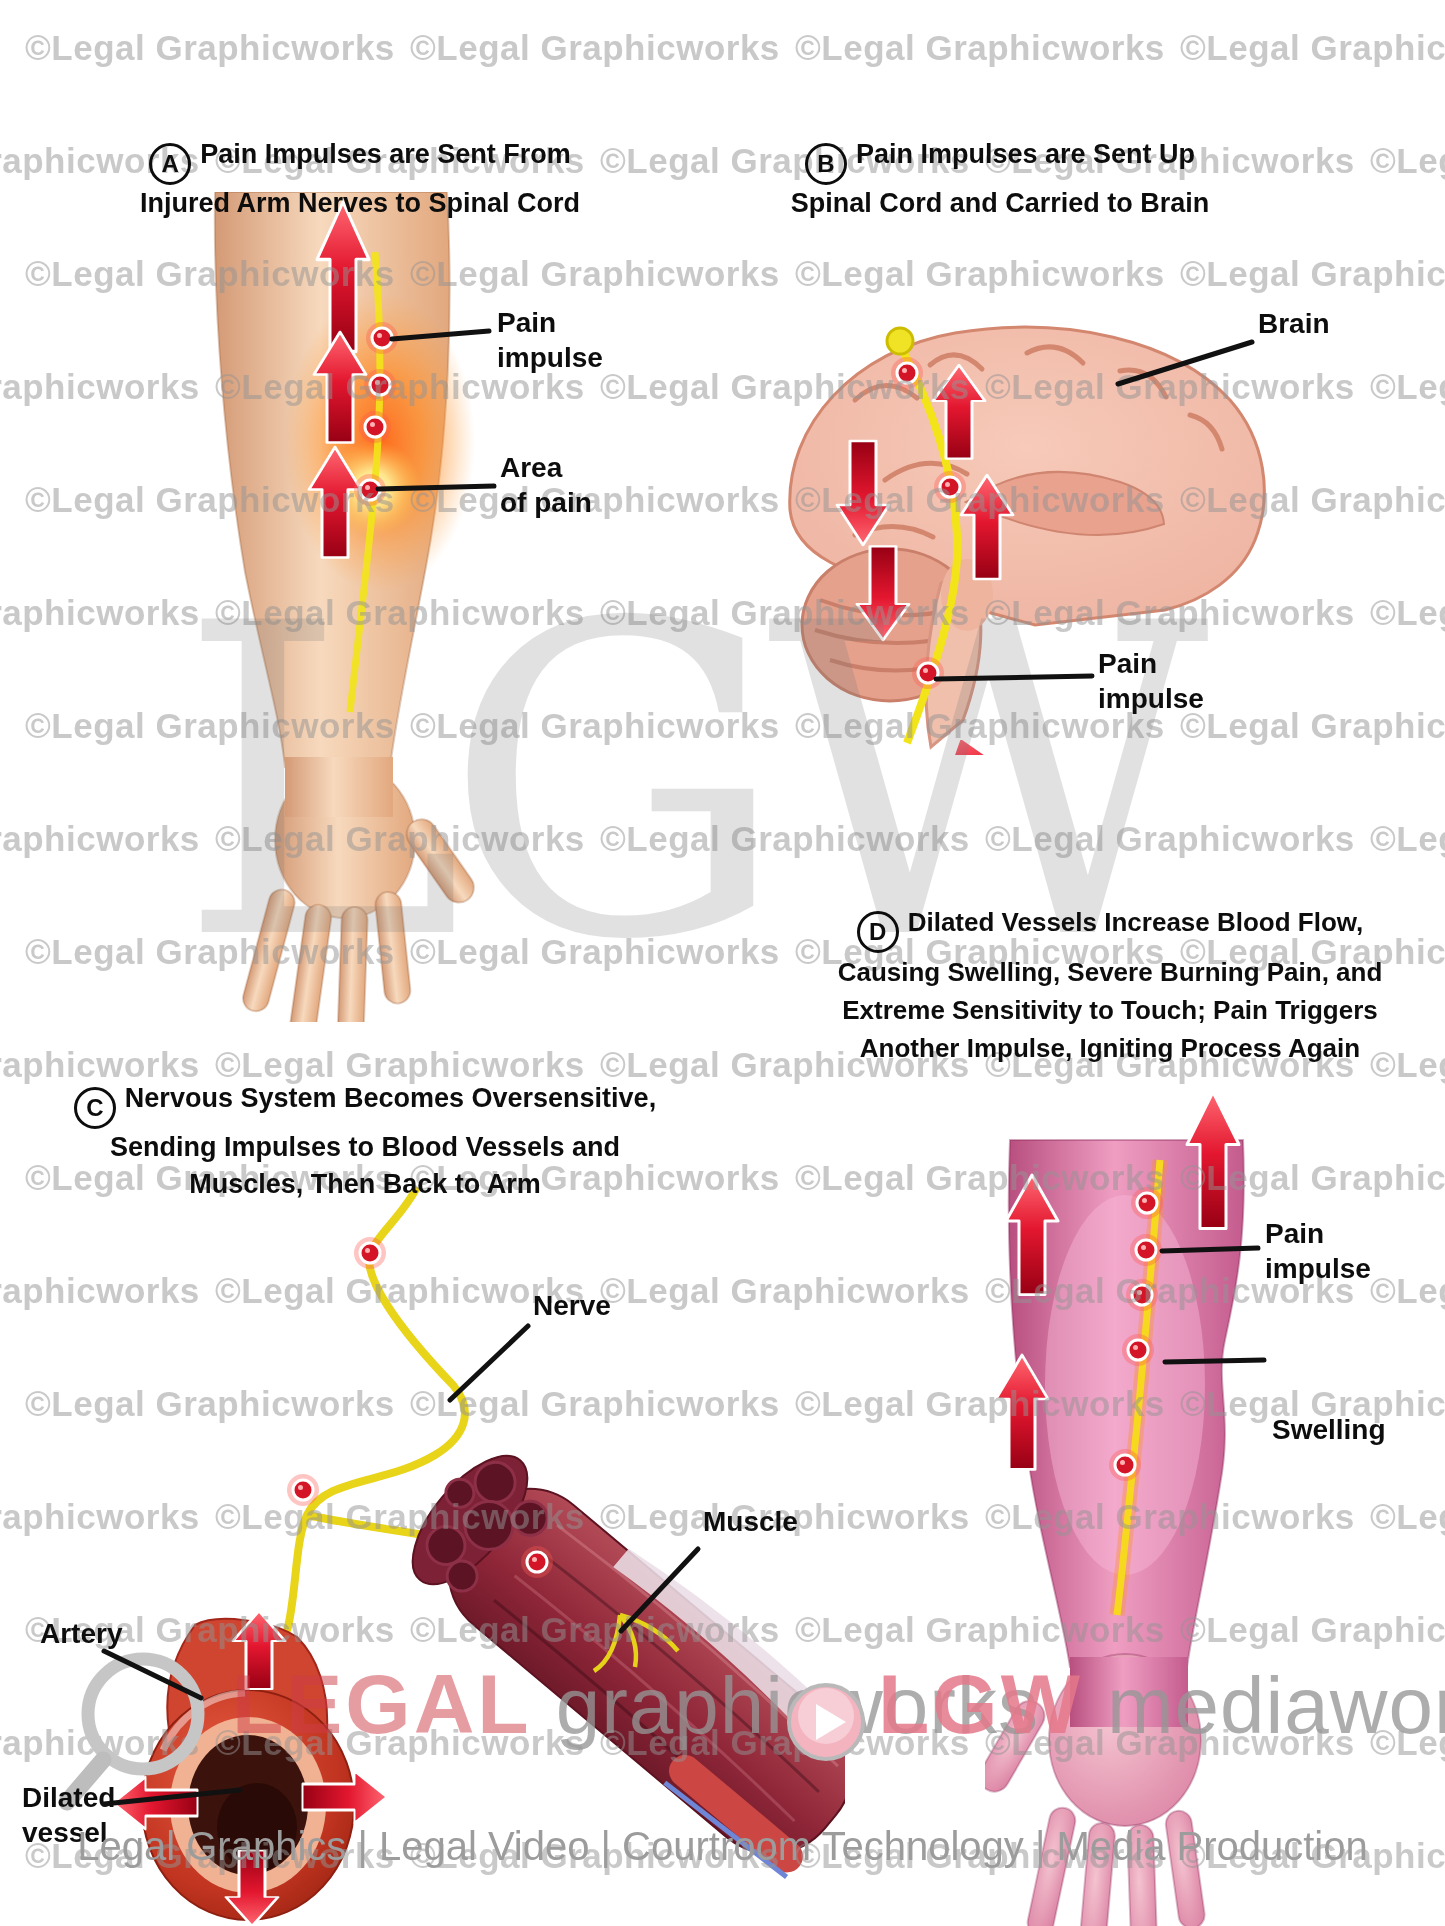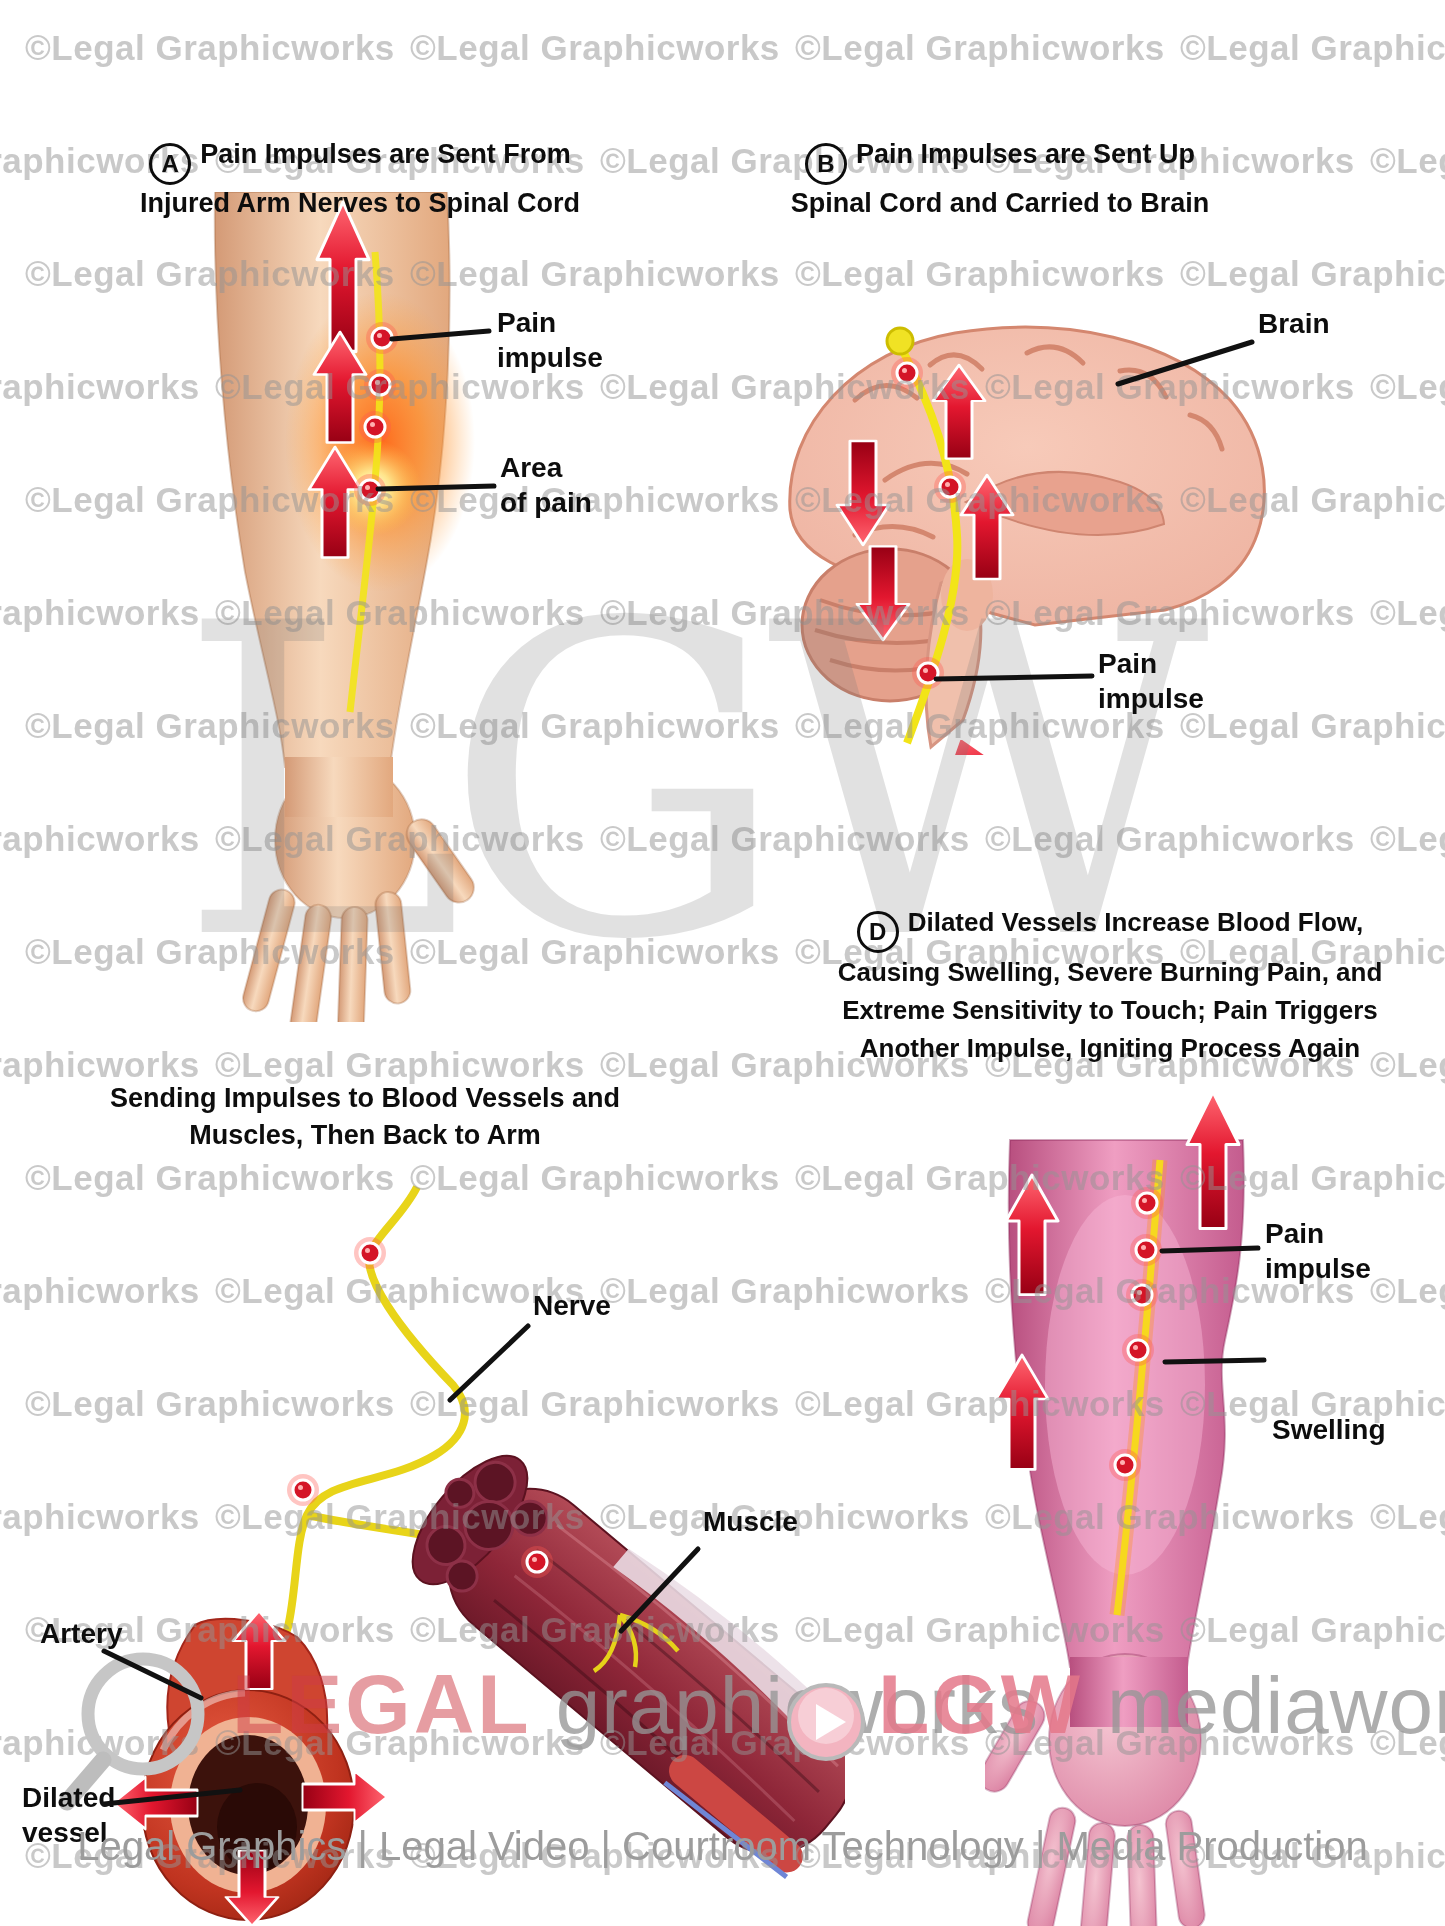--- a/index.html
+++ b/index.html
@@ -341,20 +341,21 @@
   </div>
 
   <div class="heading small" style="left:800px;top:903px;width:620px;">
     <span class="h-line"><span class="circle-letter">D</span><span>Dilated Vessels Increase Blood Flow,</span></span>
     <span class="h-line">Causing Swelling, Severe Burning Pain, and</span>
     <span class="h-line">Extreme Sensitivity to Touch; Pain Triggers</span>
     <span class="h-line">Another Impulse, Igniting Process Again</span>
   </div>
 
   <div class="heading" style="left:50px;top:1080px;width:630px;">
+    <span class="h-line"><span class="circle-letter">C</span><span>Nervous System Becomes Oversensitive,</span></span>
     <span class="h-line">Sending Impulses to Blood Vessels and</span>
     <span class="h-line">Muscles, Then Back to Arm</span>
   </div>
 
   <div class="callout" style="left:497px;top:305px;">Pain
 impulse</div>
   <div class="callout" style="left:500px;top:450px;">Area
 of pain</div>
   <div class="callout" style="left:1258px;top:306px;">Brain</div>
   <div class="callout" style="left:1098px;top:646px;">Pain

